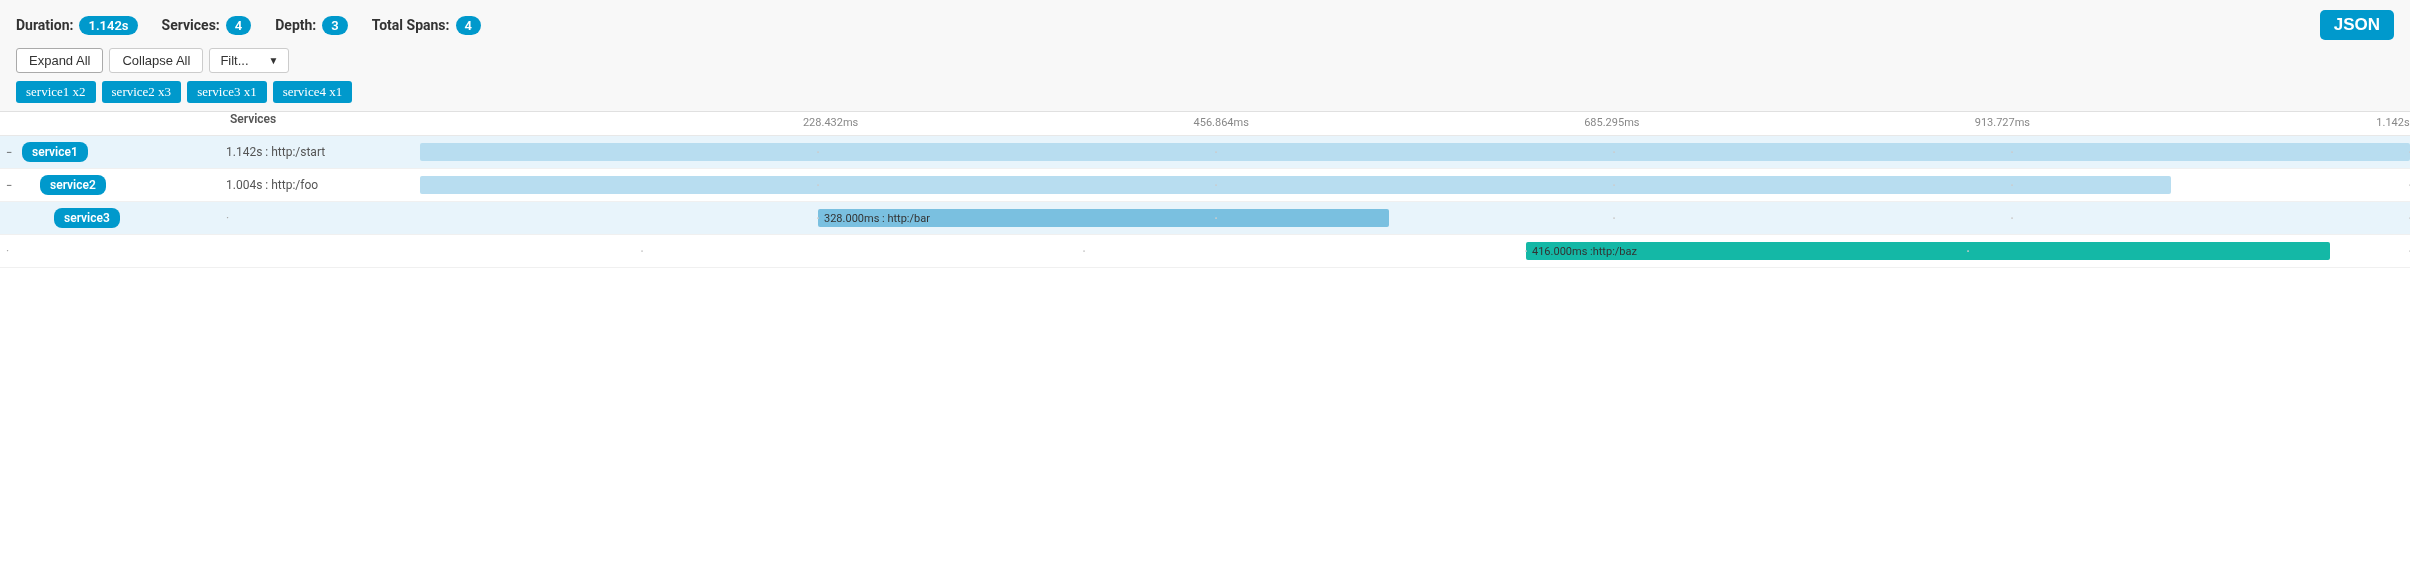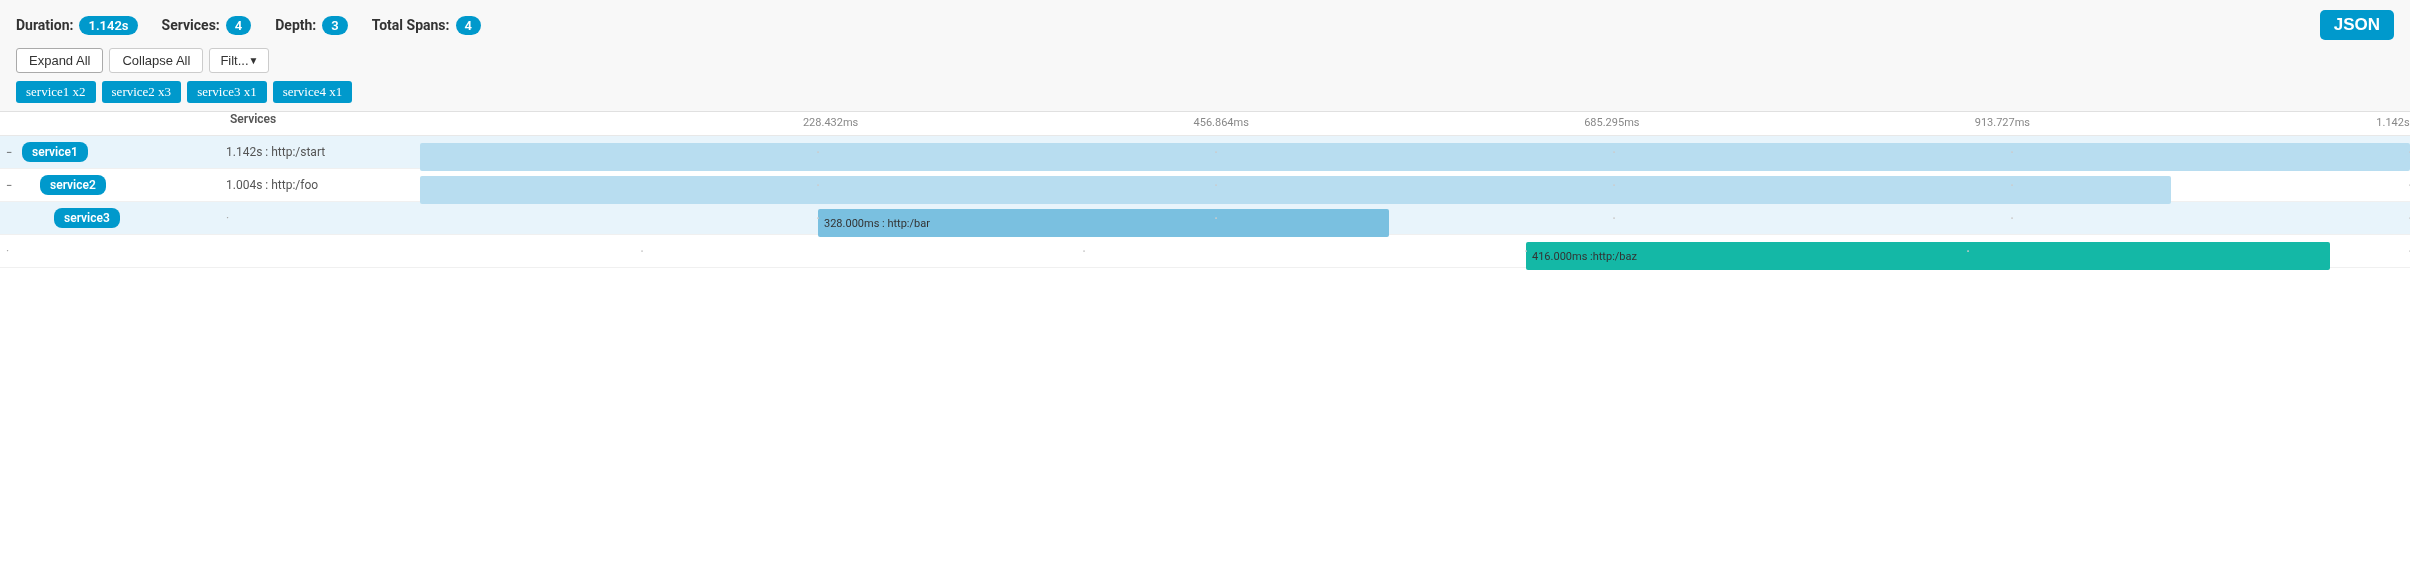--- a/index.html
+++ b/index.html
@@ -82,21 +82,21 @@
     .filter-btn {
       background: #fff;
       border: 1px solid #ccc;
       border-radius: 3px;
       padding: 4px 10px;
       font-size: 13px;
       cursor: pointer;
       color: #333;
       display: flex;
       align-items: center;
-      gap: 0;
+      gap: 20px;
     }
     .service-tags {
       display: flex;
       gap: 6px;
       flex-wrap: wrap;
     }
     .service-tag {
       background: #0099cc;
       color: #fff;
       border-radius: 3px;
@@ -164,21 +164,21 @@
       padding: 0 6px;
     }
     .timeline-col {
       flex: 1;
       position: relative;
       height: 32px;
     }
     .span-bar {
       position: absolute;
       top: 7px;
-      height: 28px;
+      height: 18px;
       border-radius: 2px;
       display: flex;
       align-items: center;
       padding: 0 6px;
       font-size: 11px;
       color: #fff;
       white-space: nowrap;
       overflow: hidden;
     }
     .ticks-row {

